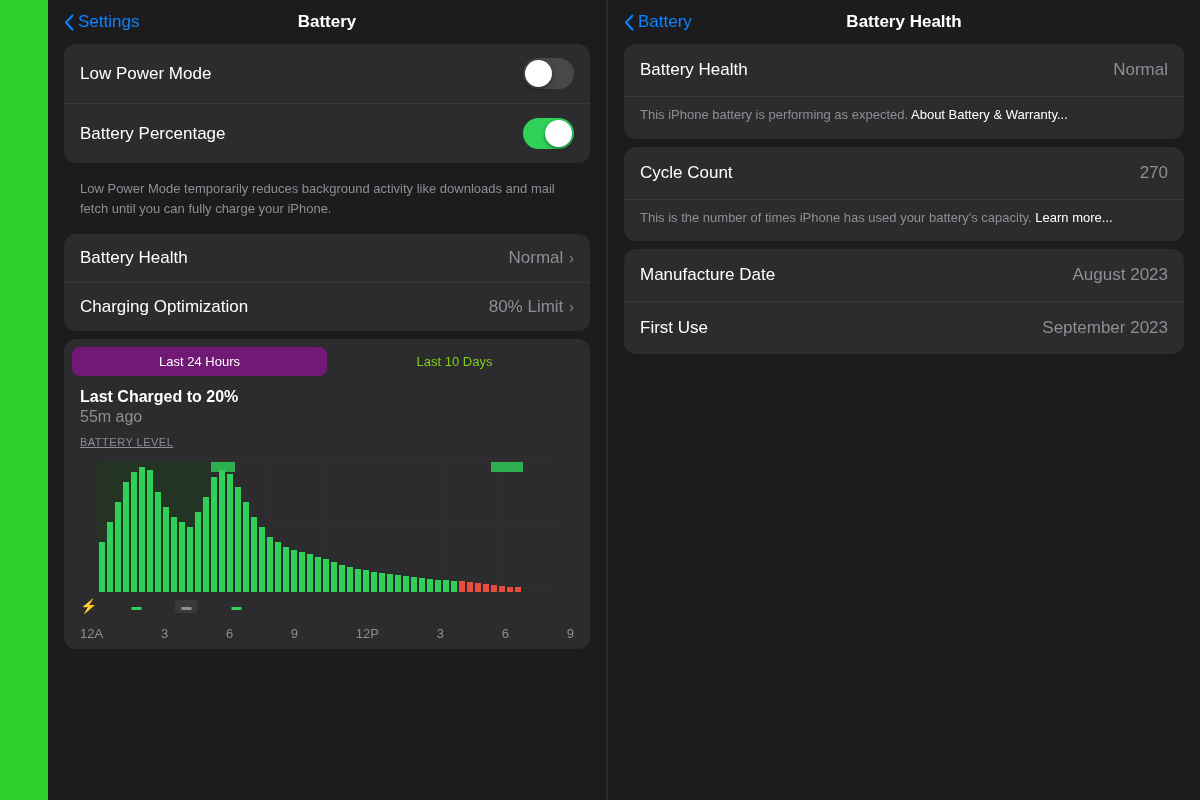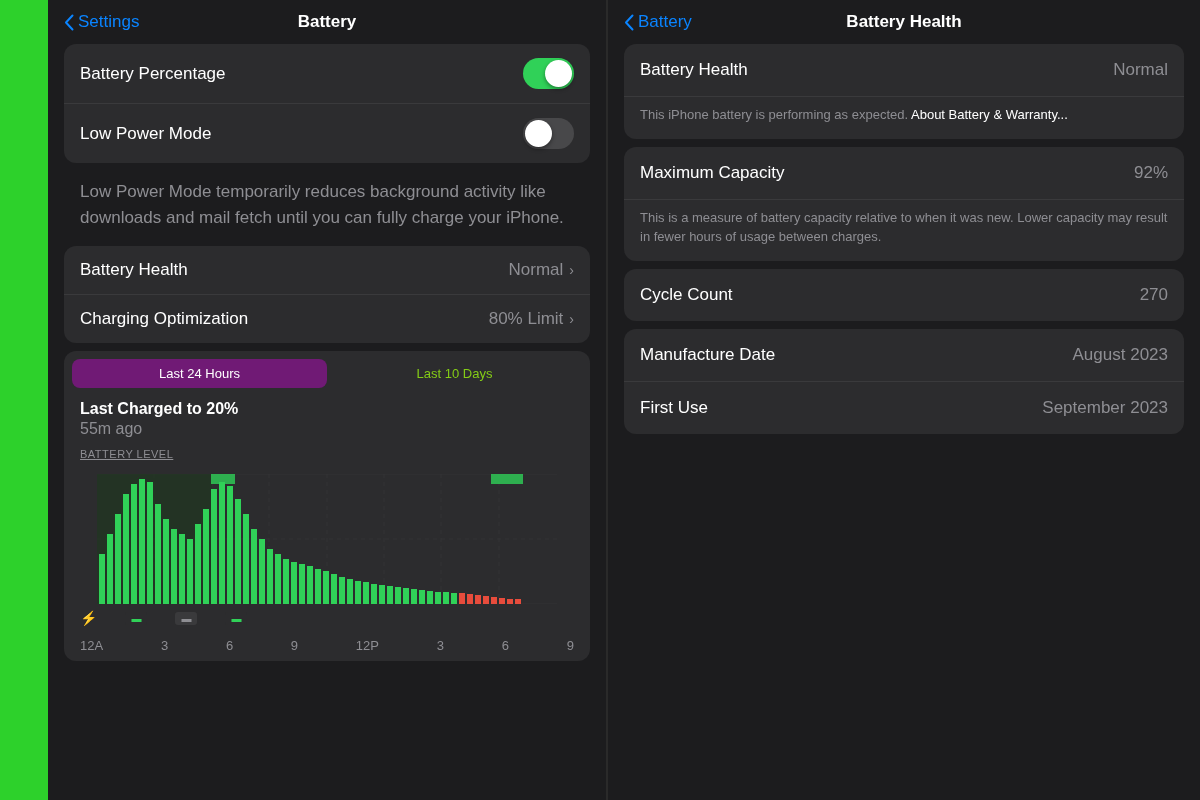--- a/index.html
+++ b/index.html
@@ -139,21 +139,21 @@
       top: 2px;
       transition: left 0.2s;
       box-shadow: 0 2px 4px rgba(0,0,0,0.4);
     }
     .toggle-on .toggle-knob { left: 22px; }
     .toggle-off .toggle-knob { left: 2px; }
 
     
     .info-text {
       color: #8e8e93;
-      font-size: 17px;
+      font-size: 13px;
       padding: 8px 16px 16px 16px;
       line-height: 1.5;
     }
 
     
     .chart-card {
       background: #2c2c2e;
       border-radius: 12px;
       margin-bottom: 8px;
       padding: 0;
@@ -269,28 +269,28 @@
       </svg>
       <span>Settings</span>
     </div>
     <span class="nav-title">Battery</span>
   </div>
 
   <div class="panel-content">
 
     <div class="settings-card">
       <div class="settings-row">
+        <span class="settings-row-label">Low Power Mode</span>
+        <div class="toggle toggle-off">
+          <div class="toggle-knob"></div>
+        </div>
+      </div>
+      <div class="settings-row">
         <span class="settings-row-label">Battery Percentage</span>
         <div class="toggle toggle-on">
-          <div class="toggle-knob"></div>
-        </div>
-      </div>
-      <div class="settings-row">
-        <span class="settings-row-label">Low Power Mode</span>
-        <div class="toggle toggle-off">
           <div class="toggle-knob"></div>
         </div>
       </div>
     </div>
 
     <div class="info-text">Low Power Mode temporarily reduces background activity like downloads and mail fetch until you can fully charge your iPhone.</div>
 
     <div class="settings-card">
       <div class="settings-row">
         <span class="settings-row-label">Battery Health</span>
@@ -438,33 +438,31 @@
         <span class="right-row-label">Battery Health</span>
         <span class="right-row-value">Normal</span>
       </div>
       <div class="right-info-text">
         <span>This iPhone battery is performing as expected.</span>
         <span> </span>
         <span class="link-text">About Battery &amp; Warranty...</span>
       </div>
     </div>
 
-    <div class="right-card">
-      <div class="right-row">
-        <span class="right-row-label">Maximum Capacity</span>
-        <span class="right-row-value">92%</span>
-      </div>
-      <div class="right-info-text">This is a measure of battery capacity relative to when it was new. Lower capacity may result in fewer hours of usage between charges.</div>
-    </div>
 
     <div class="right-card">
       <div class="right-row">
         <span class="right-row-label">Cycle Count</span>
         <span class="right-row-value">270</span>
       </div>
+      <div class="right-info-text">
+        <span>This is the number of times iPhone has used your battery's capacity.</span>
+        <span> </span>
+        <span class="link-text">Learn more...</span>
+      </div>
     </div>
 
     <div class="right-card">
       <div class="right-row">
         <span class="right-row-label">Manufacture Date</span>
         <span class="right-row-value">August 2023</span>
       </div>
       <div class="right-row">
         <span class="right-row-label">First Use</span>
         <span class="right-row-value">September 2023</span>

